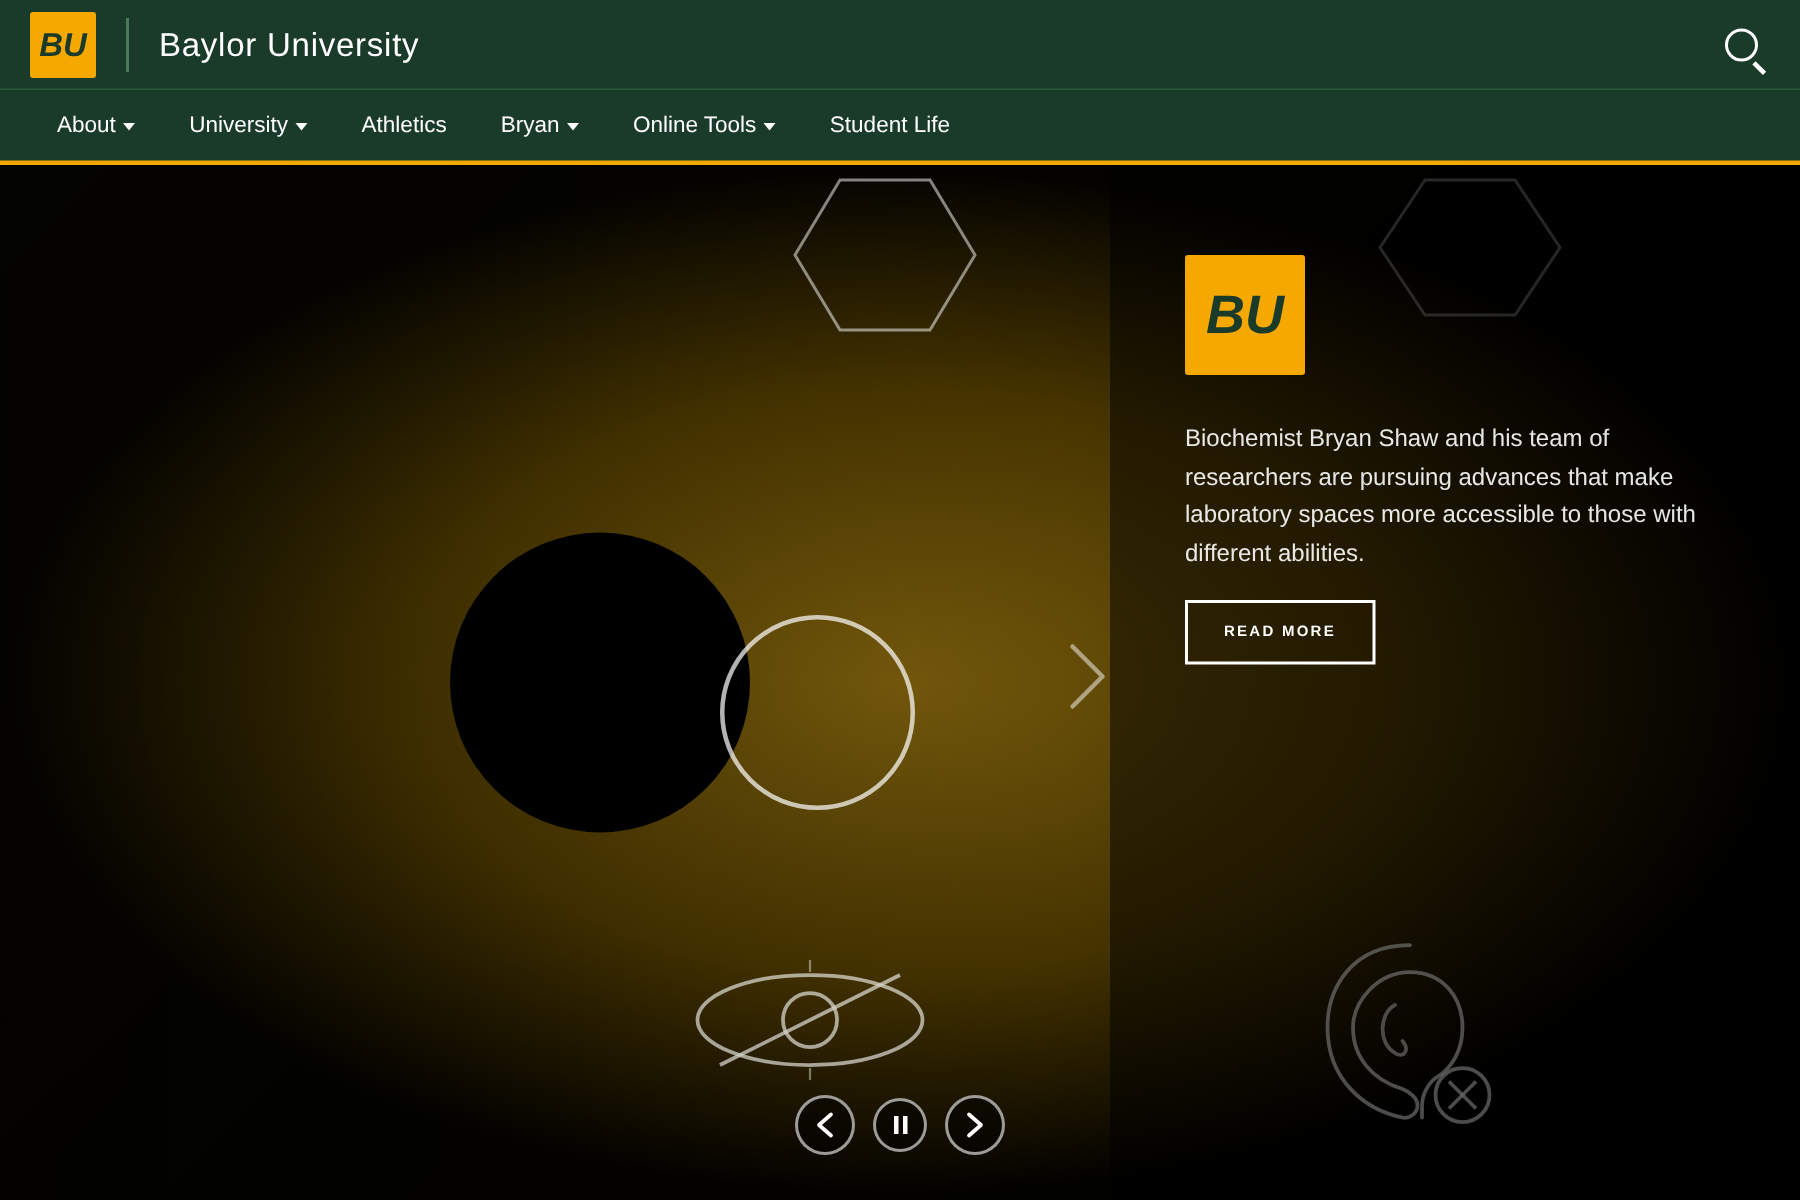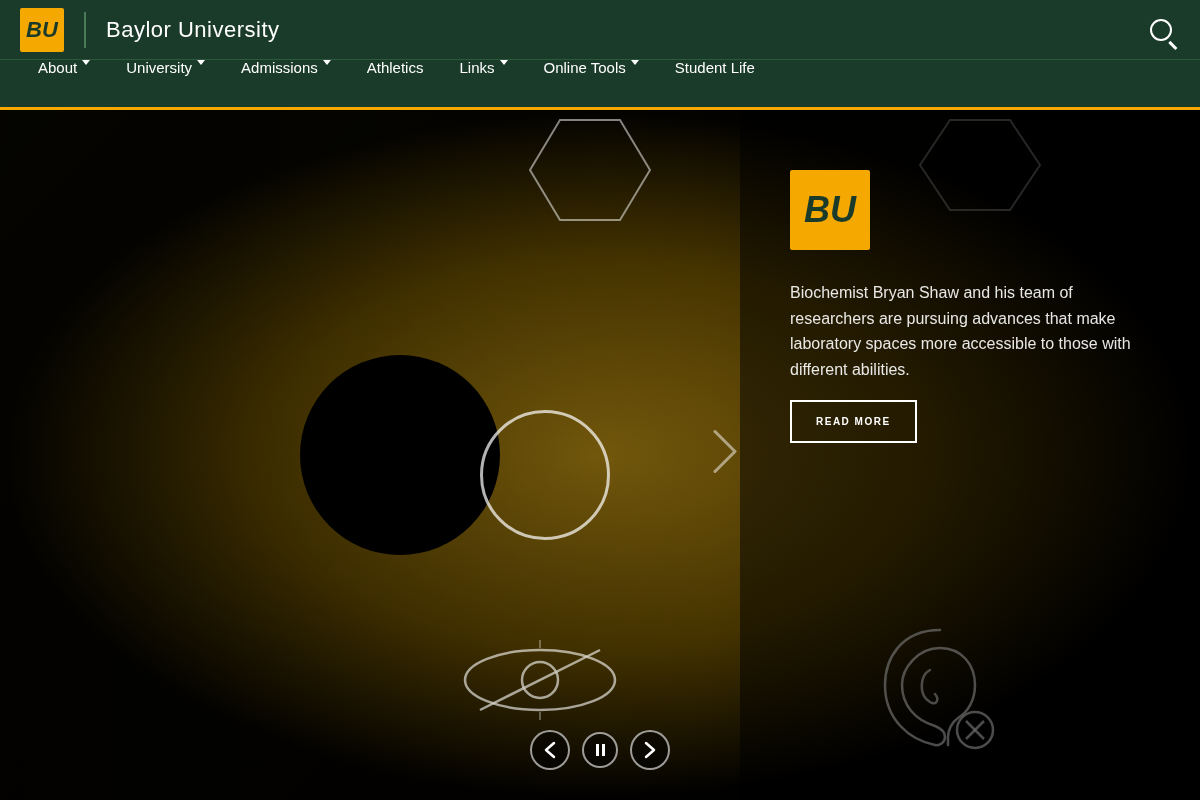--- a/index.html
+++ b/index.html
@@ -82,21 +82,21 @@
       align-items: center;
       padding: 0 20px;
       border-bottom: 3px solid #f5a800;
     }
     .nav-item {
       color: white;
       font-size: 15px;
       padding: 0 18px;
       height: 50px;
       display: flex;
-      align-items: flex-start;
+      align-items: center;
       gap: 5px;
       cursor: pointer;
       white-space: nowrap;
       transition: background 0.2s;
     }
     .chevron-down {
       display: inline-block;
       width: 0;
       height: 0;
       border-left: 4px solid transparent;
@@ -345,28 +345,24 @@
 <nav class="nav-bar">
   <div class="nav-item">
     <span>About</span>
     <span class="chevron-down"></span>
   </div>
   <div class="nav-item">
     <span>University</span>
     <span class="chevron-down"></span>
   </div>
   <div class="nav-item">
-    <span>Admissions</span>
-    <span class="chevron-down"></span>
-  </div>
-  <div class="nav-item">
     <span>Athletics</span>
   </div>
   <div class="nav-item">
-    <span>Links</span>
+    <span>Bryan</span>
     <span class="chevron-down"></span>
   </div>
   <div class="nav-item">
     <span>Online Tools</span>
     <span class="chevron-down"></span>
   </div>
   <div class="nav-item">
     <span>Student Life</span>
   </div>
 </nav>

